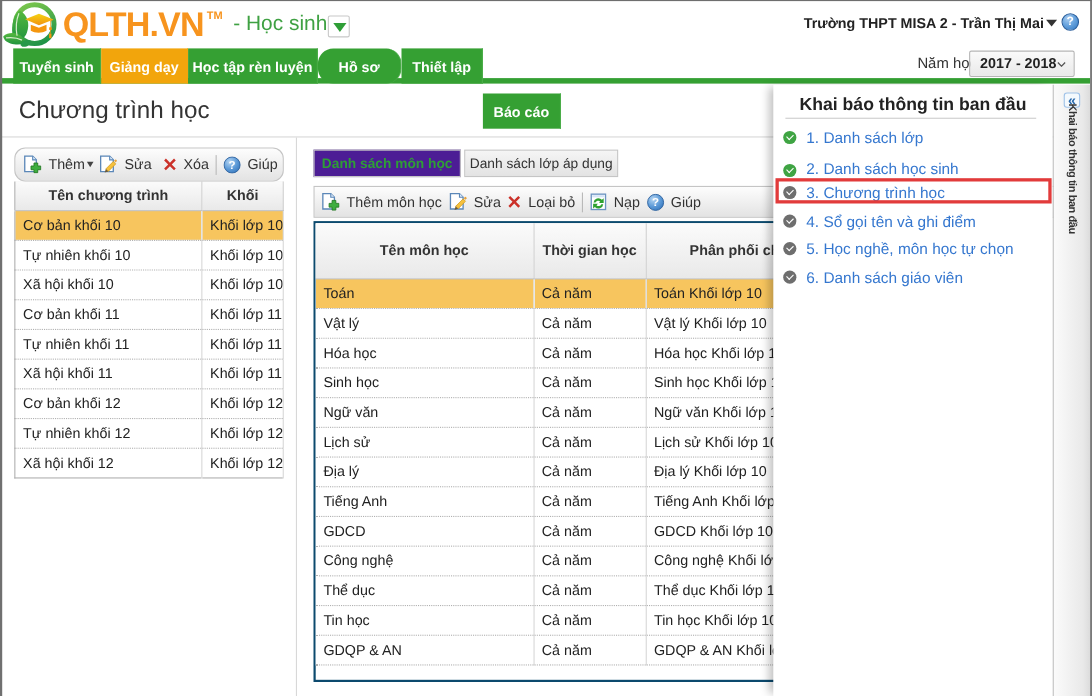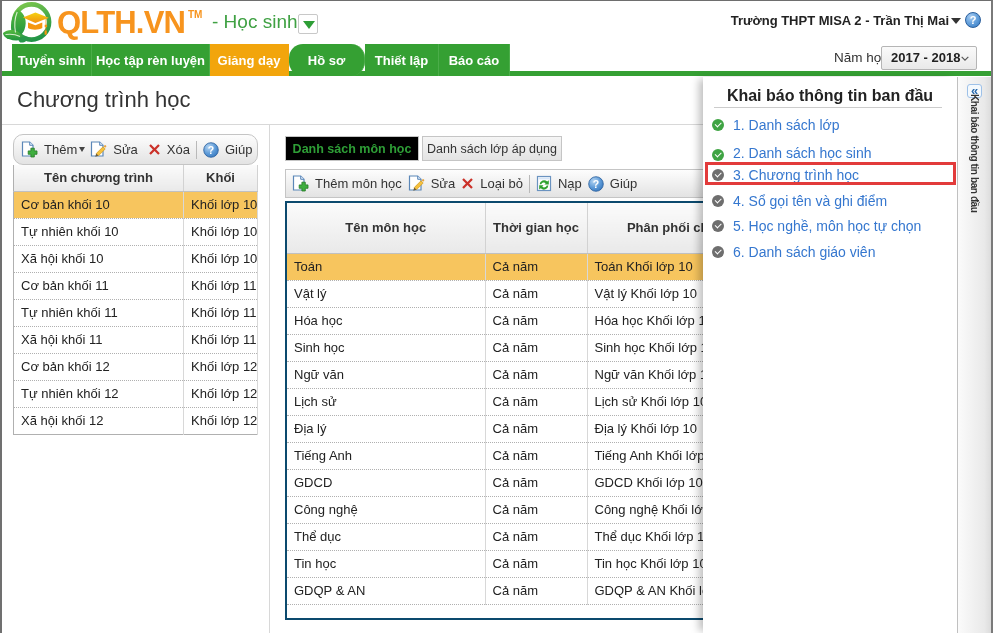--- a/index.html
+++ b/index.html
@@ -47,21 +47,21 @@
 table.grid tr.sel td { background:#f7c55e; }
 #ltablebox { left:13px; top:134px; width:245px; }
 #ltoolbar { position:relative; width:245px; height:31px; padding-left:7px;border-radius:10px; }
 #ltable { width:245px; border:1px solid #b0b0b0; border-top:none;padding-left:29px; }
 #ltable th { height:26px; }
 #ltable td { height:27px; }
 
 
 #tabs { left:285px; top:136px; }
 .tab { position:absolute; height:25px; border:1px solid #c5c5c5; font-size:12.5px; white-space:nowrap; display:flex; align-items:center; justify-content:center; }
-#tab1 { left:0px; top:0px; width:134px; background:#000000; color:#2e9e36; font-weight:bold; }
+#tab1 { left:0px; top:0px; width:134px; background:#4c1d95; color:#2e9e36; font-weight:bold; }
 #tab2 { left:137px; top:0px; width:140px; background:linear-gradient(#f5f5f5,#e3e3e3); color:#333; }
 #rtoolbar { left:285px; top:169px; width:690px; height:29px; padding-left:6px; }
 #rtablebox { left:285px; top:201px; width:531px; height:419px; border:2px solid #0c4a6e; }
 #rtable { width:529px; }
 #rtable th { height:50px; }
 #rtable td { height:27px; }
 
 
 #sidebar { left:703px; top:77px; width:254px; height:556px; background:#fff; box-shadow:-6px 0 8px -2px rgba(0,0,0,0.25); }
 #sbtitle { position:absolute; left:0; top:10px; width:100%; text-align:center; font-size:16px; font-weight:bold; color:#222; }
@@ -117,25 +117,25 @@
       <div class="tri"></div>
     </div>
   <div class="abs" id="schoolname">Trường THPT MISA 2 - Trần Thị Mai</div>
   <div class="abs" id="namecaret"></div>
   <div class="abs qball" id="qtop">?</div>
 
   <div class="abs" id="navstrip"></div>
   <div class="abs" id="nav">
     <div id="navgreen">
       <div class="navitem" style="width:80px;">Tuyển sinh</div>
+      <div class="navitem active" style="width:79px;">Giảng dạy</div>
       <div class="navitem" style="width:118px;">Học tập rèn luyện</div>
-      <div class="navitem active" style="width:79px;">Giảng dạy</div>
       <div class="navitem" style="width:76px;border-radius:14px;">Hồ sơ</div>
       <div class="navitem" style="width:74px;">Thiết lập</div>
-      <div class="navitem" style="width:71px;">Báo cáo</div>
+      <div class="navitem" style="width:71px;margin-top:41px;">Báo cáo</div>
     </div>
     <div id="namhoc">Năm học:</div>
     <div id="yearbtn">2017 - 2018<svg class="chev" width="9" height="6" viewBox="0 0 9 6">
           <path d="M0.5,1 L4.5,5 L8.5,1" stroke="#555" stroke-width="1.4" fill="none"></path>
         </svg></div>
   </div>
 
   <div class="abs" id="title">Chương trình học</div>
   <div class="abs" id="hline"></div>
   <div class="abs" id="vdivider"></div>

